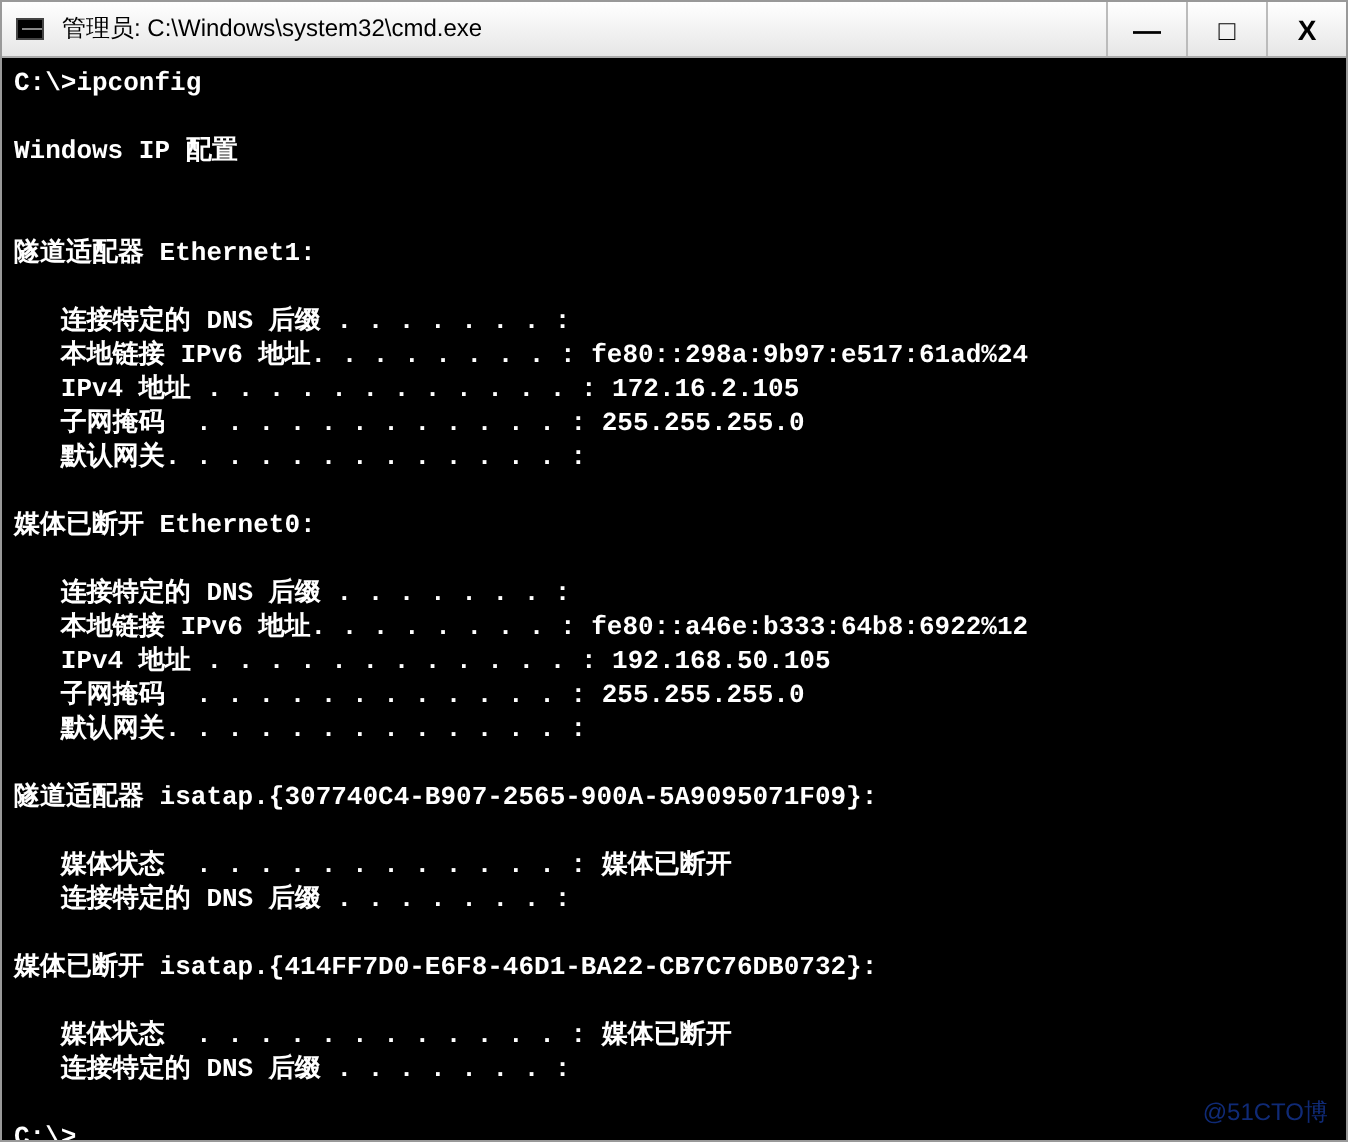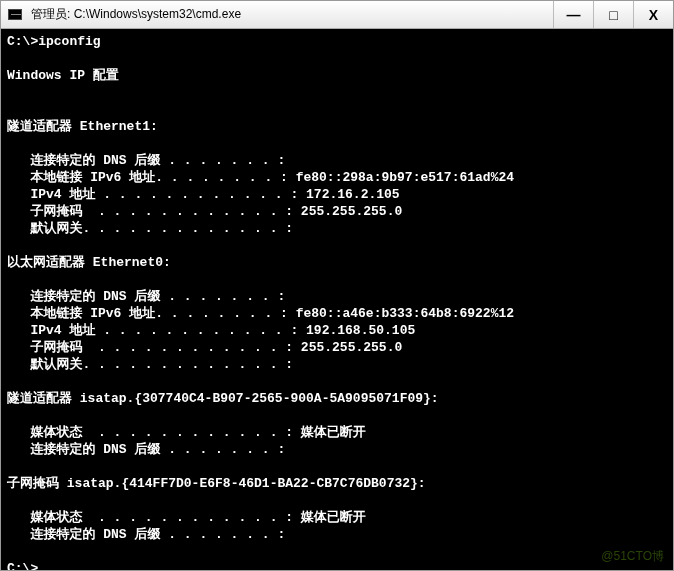--- a/index.html
+++ b/index.html
@@ -6,21 +6,21 @@
     body { width: 674px; height: 571px; font-family: "SimSun", "NSimSun", monospace; background: #fff; }
     .window { width: 674px; height: 571px; border: 1px solid #999; background: #fca5a5; display: flex; flex-direction: column; }
     .titlebar { height: 28px; background: linear-gradient(#fff, #e6e6e6); border-bottom: 1px solid #aaa; display: flex; align-items: stretch; color: #000; }
     .title-icon { width: 28px; display: flex; align-items: center; justify-content: center; }
     .title-icon-inner { width: 14px; height: 11px; background: #000; border: 1px solid #444; position: relative; }
     .title-icon-inner::before { content: ""; position: absolute; top: 4px; left: 2px; width: 10px; height: 1px; background: #888; }
     .title-text { flex: 1; display: flex; align-items: center; font-size: 12px; font-family: "Microsoft YaHei", "SimSun", sans-serif; padding-left: 2px; }
     .title-buttons { display: flex; }
     .title-btn { width: 40px; border-left: 1px solid #bbb; display: flex; align-items: center; justify-content: center; font-size: 14px; font-weight: bold; font-family: Arial, sans-serif; cursor: pointer; background: linear-gradient(#fff,#e6e6e6); }
     .terminal { flex: 1; background: #000; color: #fff; padding: 4px 6px; font-size: 13px; line-height: 17px; white-space: pre; overflow: hidden; font-family: "NSimSun", "SimSun", "Courier New", monospace; font-weight: 700; }
-    .watermark { position: absolute; right: 10px; bottom: 6px; color: #4d7c0f; font-size: 12px; font-family: "Microsoft YaHei", sans-serif; opacity: .55; }
+    .watermark { position: absolute; right: 10px; bottom: 6px; color: #1d4ed8; font-size: 12px; font-family: "Microsoft YaHei", sans-serif; opacity: .55; }
     .wrap { position: relative; width: 674px; height: 571px; }
   </style>
 </head>
 <body>
 <div class="wrap">
 
 <div class="window">
   <div class="titlebar">
     <div class="title-icon">
           <div class="title-icon-inner"></div>
@@ -38,34 +38,34 @@
 <span></span>
 <span></span>
 <span>隧道适配器 Ethernet1:</span>
 <span></span>
 <span>   连接特定的 DNS 后缀 . . . . . . . :</span>
 <span>   本地链接 IPv6 地址. . . . . . . . : fe80::298a:9b97:e517:61ad%24</span>
 <span>   IPv4 地址 . . . . . . . . . . . . : 172.16.2.105</span>
 <span>   子网掩码  . . . . . . . . . . . . : 255.255.255.0</span>
 <span>   默认网关. . . . . . . . . . . . . :</span>
 <span></span>
-<span>以太网适配器 Ethernet0:</span>
+<span>媒体已断开 Ethernet0:</span>
 <span></span>
 <span>   连接特定的 DNS 后缀 . . . . . . . :</span>
 <span>   本地链接 IPv6 地址. . . . . . . . : fe80::a46e:b333:64b8:6922%12</span>
 <span>   IPv4 地址 . . . . . . . . . . . . : 192.168.50.105</span>
 <span>   子网掩码  . . . . . . . . . . . . : 255.255.255.0</span>
 <span>   默认网关. . . . . . . . . . . . . :</span>
 <span></span>
 <span>隧道适配器 isatap.{307740C4-B907-2565-900A-5A9095071F09}:</span>
 <span></span>
 <span>   媒体状态  . . . . . . . . . . . . : 媒体已断开</span>
 <span>   连接特定的 DNS 后缀 . . . . . . . :</span>
 <span></span>
-<span>子网掩码 isatap.{414FF7D0-E6F8-46D1-BA22-CB7C76DB0732}:</span>
+<span>媒体已断开 isatap.{414FF7D0-E6F8-46D1-BA22-CB7C76DB0732}:</span>
 <span></span>
 <span>   媒体状态  . . . . . . . . . . . . : 媒体已断开</span>
 <span>   连接特定的 DNS 后缀 . . . . . . . :</span>
 <span></span>
 <span>C:\&gt;</span>
 </div>
 </div>
 <div class="watermark">@51CTO博</div>
 </div>
 

